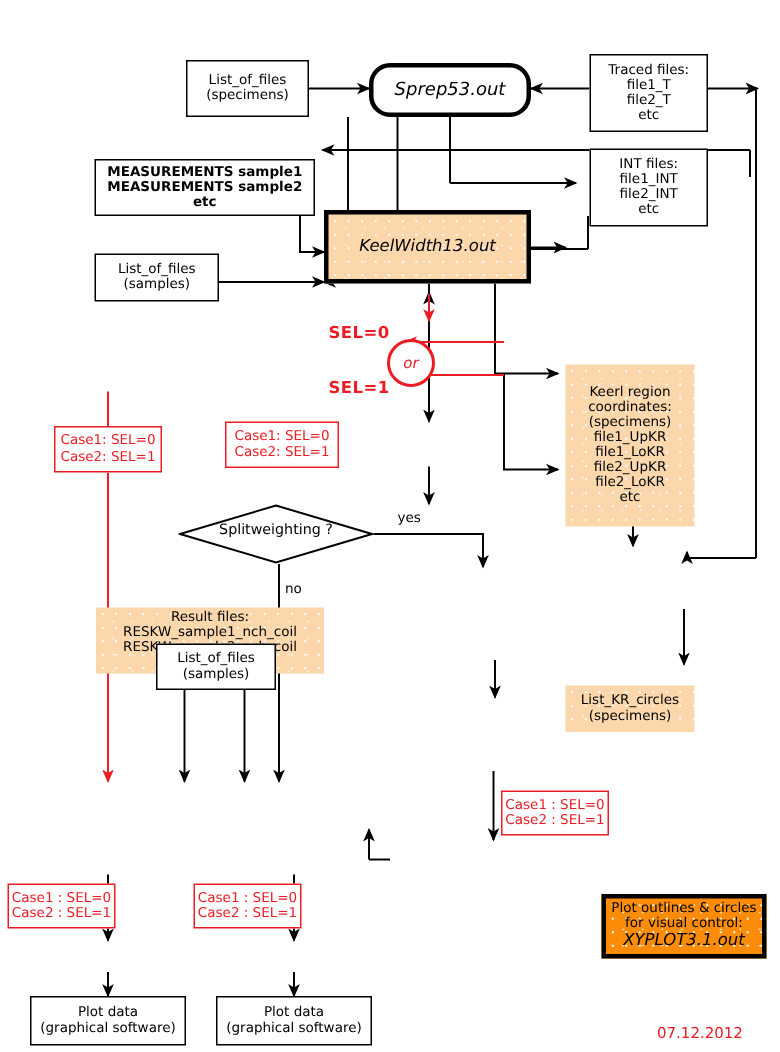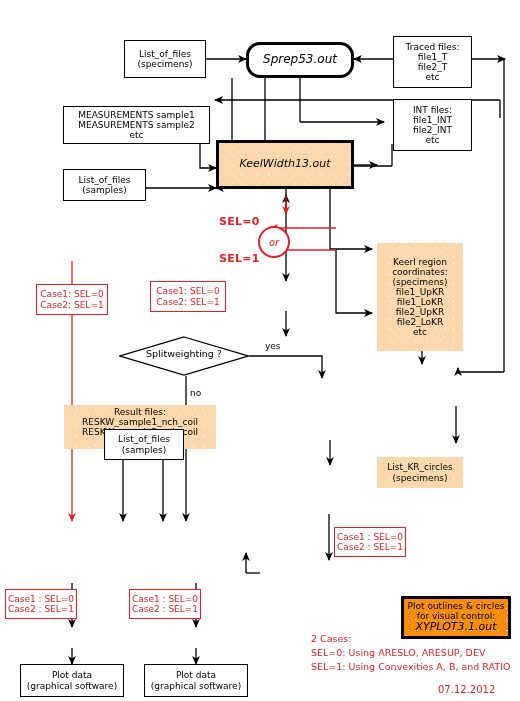--- a/index.html
+++ b/index.html
@@ -147,21 +147,21 @@
 etc</span>
   </div>
 
   <div class="node thin t9" style="left:393px;top:99px;width:79px;height:52px;">
     <span style="white-space:pre-line">INT files:
 file1_INT
 file2_INT
 etc</span>
   </div>
 
-  <div class="node thin t9" style="left:63px;top:106px;width:147px;height:38px;">
+  <div class="node thin t9" style="left:63px;top:106px;width:147px;height:38px;font-weight:bold;">
     <span style="white-space:pre-line">MEASUREMENTS sample1
 MEASUREMENTS sample2
 etc</span>
   </div>
 
   <div class="node thin t9" style="left:63px;top:169px;width:83px;height:32px;">
     <span style="white-space:pre-line">List_of_files
 (samples)</span>
   </div>
 
@@ -251,19 +251,16 @@
   <div class="node thin t9" style="left:20px;top:664px;width:104px;height:33px;">
     <span style="white-space:pre-line">Plot data
 (graphical software)</span>
   </div>
 
   <div class="node thin t9" style="left:144px;top:664px;width:104px;height:33px;">
     <span style="white-space:pre-line">Plot data
 (graphical software)</span>
   </div>
 
-  <div class="legend" style="left:311px;top:632px;">2 Cases:
-SEL=0: Using ARESLO, ARESUP, DEV
-SEL=1: Using Convexities A, B, and RATIO</div>
 
   <div class="date" style="left:438px;top:684px;">07.12.2012</div>
 
 </div>
 
 </body></html>

